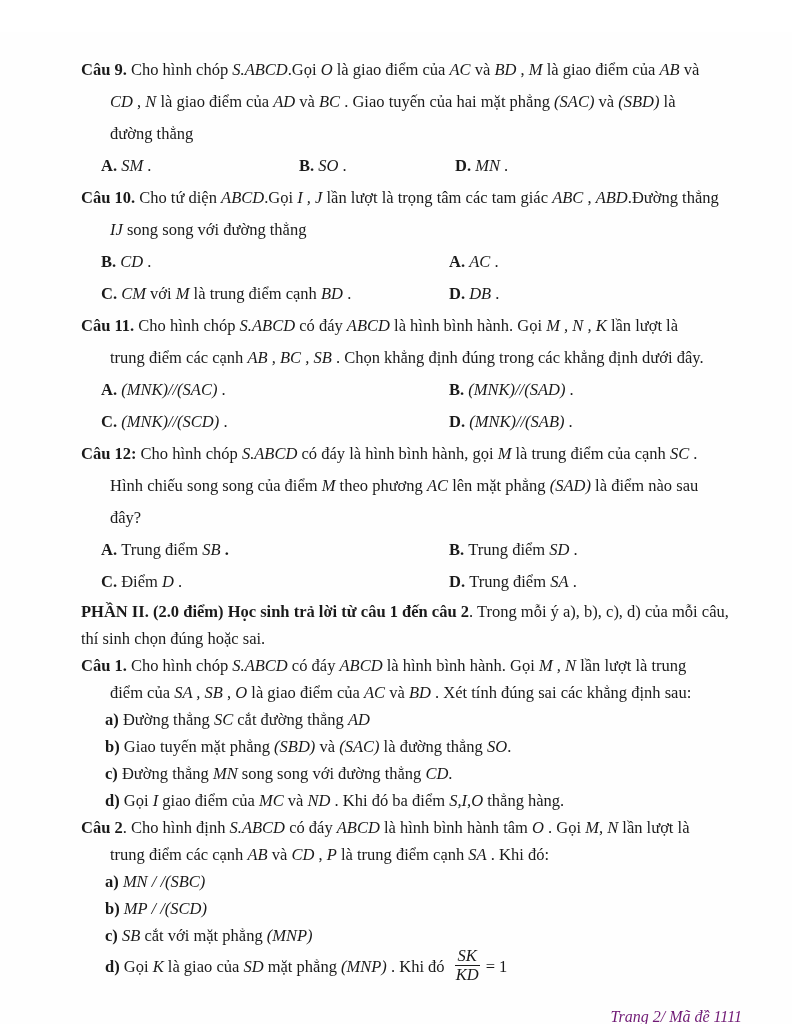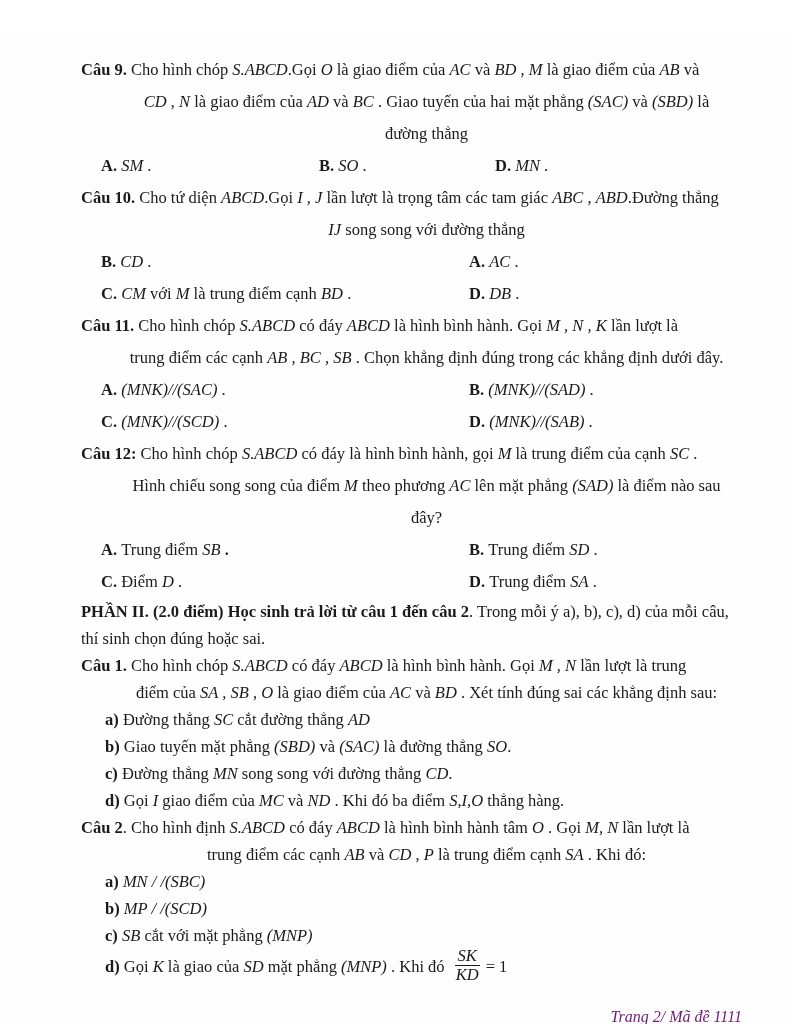--- a/index.html
+++ b/index.html
@@ -11,23 +11,23 @@
     overflow: hidden;
     font-family: "Liberation Serif", serif;
     font-size: 16.5px;
     color: #1a1a1a;
     margin-top: 32px;
   }
   .content { position: absolute; left: 81px; top: 22px; width: 662px; }
   .line { white-space: nowrap; }
   .block.wide  .line { line-height: 32px; }
   .block.tight .line { line-height: 27px; }
-  .ind1 { padding-left: 29px; text-align: center; }
+  .ind1 { padding-left: 29px; }
   .ind2 { padding-left: 24px; }
-  .opts { display: flex; padding-left: 20px; gap: 20px; }
+  .opts { display: flex; padding-left: 20px; }
   .opts .cell { flex: 0 0 auto; }
   .cols4 .cell:nth-child(1) { width: 198px; }
   .cols4 .cell:nth-child(2) { width: 156px; }
   .cols4 .cell:nth-child(3) { width: 198px; }
   .cols4 .cell:nth-child(4) { flex: 1 1 auto; }
   .cols2 .cell:nth-child(1) { width: 348px; }
   .cols2 .cell:nth-child(2) { flex: 1 1 auto; }
   .b  { font-weight: 700; }
   .i  { font-style: italic; }
   .frac {

